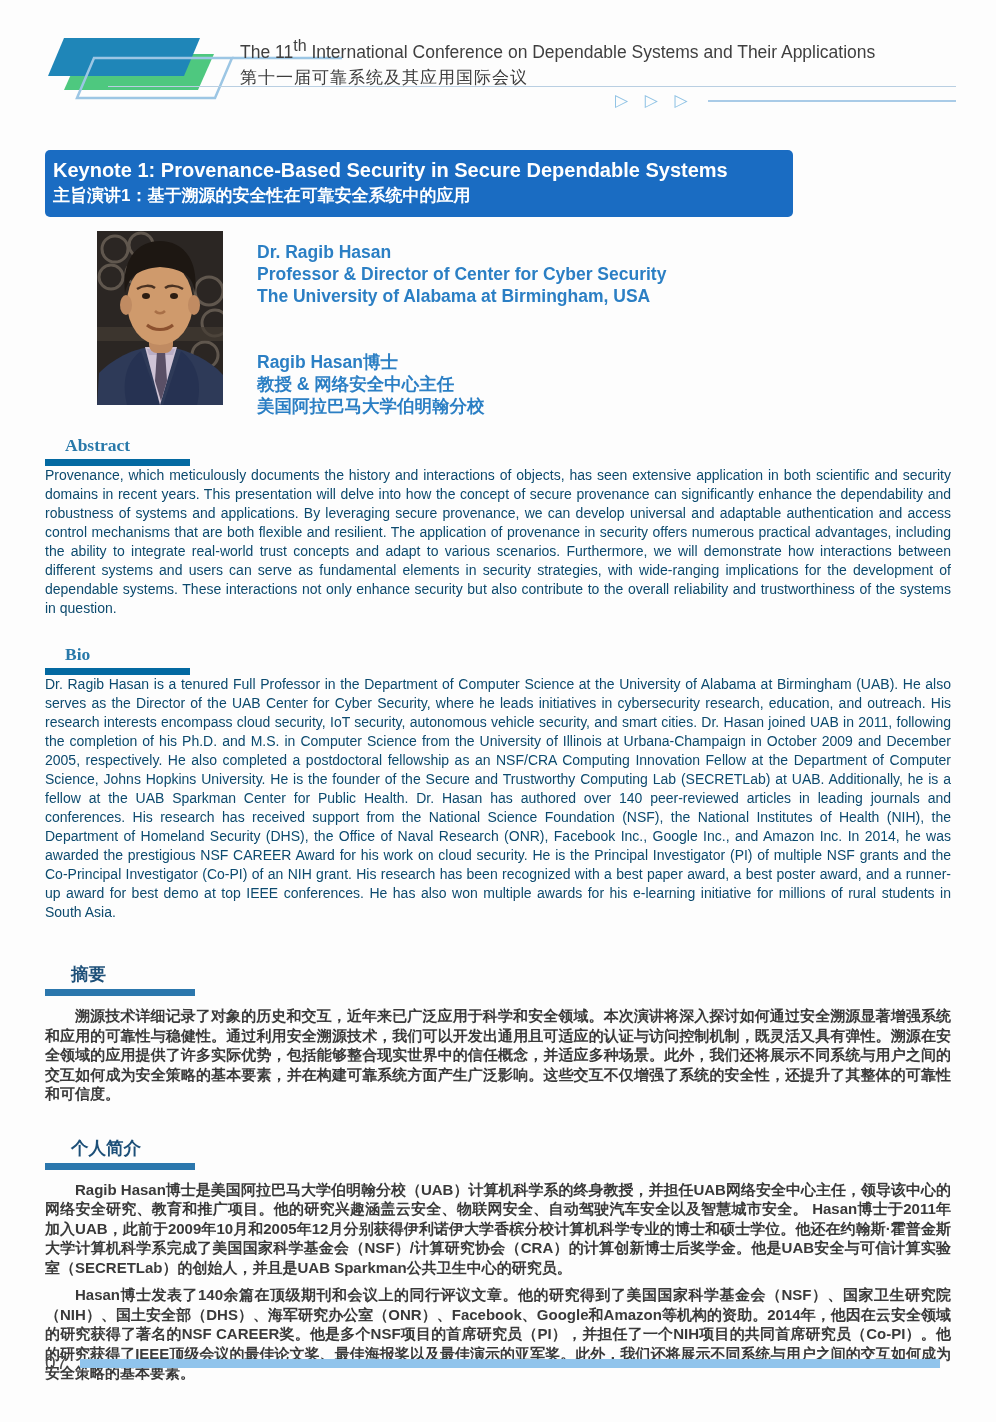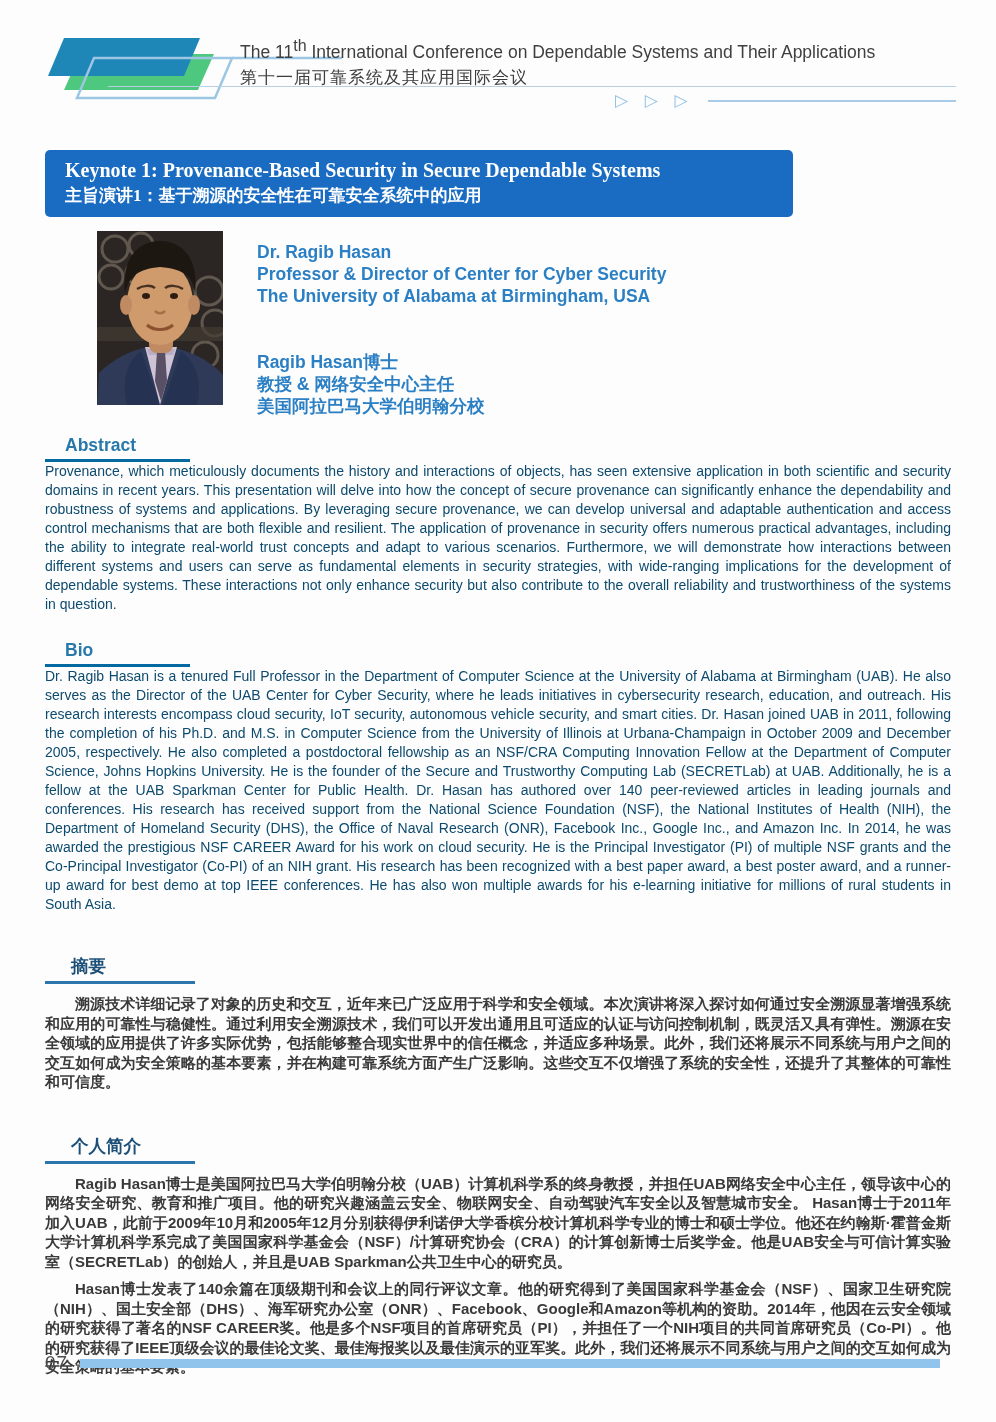--- a/index.html
+++ b/index.html
@@ -29,60 +29,60 @@
   .arrow-row { position: absolute; top: 90px; left: 615px; right: 40px; display: flex; align-items: center; }
   .arrows { color: #8ec2e4; font-size: 17px; letter-spacing: 6px; white-space: nowrap; }
   .arrow-line { flex: 1; margin-left: 14px; border-top: 2px solid #a9cbe7; }
 
   
   .banner {
     margin: 22px 45px 0 45px;
     width: 748px;
     background: #1a6cc2;
     border-radius: 5px;
-    padding: 7px 12px 9px 20px;
+    padding: 7px 12px 9px 8px;
     color: #ffffff;
-    font-family: Liberation Serif, serif;
   }
   .banner-en { font-size: 20px; font-weight: bold; line-height: 27px; }
   .banner-zh { font-size: 17px; font-weight: bold; line-height: 24px; }
 
   
   .speaker { display: flex; margin: 14px 45px 0 97px; }
   .photo-frame { width: 126px; height: 174px; flex: 0 0 auto; overflow: hidden; }
   .speaker-texts { margin-left: 34px; padding-top: 10px; color: #2b7fc4; font-weight: bold; font-size: 17.5px; line-height: 22px; }
   .speaker-block-zh { margin-top: 44px; }
 
   
   .section-heading {
     display: inline-block;
     font-size: 17.5px; font-weight: bold;
     color: #2879aa;
     padding: 0 20px 3px 20px;
     min-width: 145px;
-    border-bottom: 3px solid #0369a1;
+    border-bottom: 7px solid #0369a1;
+    font-family: Liberation Serif, serif;
   }
   .section-heading.navy { color: #1c4f78; border-bottom-color: #2b77ad; min-width: 150px; padding: 0 26px 3px 26px; }
   .para-en {
     font-size: 14px; line-height: 19px;
     text-align: justify;
     color: #0c4a6e;
   }
   .para-zh {
     margin-top: 10px;
     font-size: 15px; line-height: 19.5px;
     text-align: justify;
     text-indent: 2em;
     color: #3a3a3a;
     font-weight: bold;
   }
   .sec-abstract { margin-top: 18px; }
   .sec-bio { margin-top: 26px; }
   .sec-abstract-zh { margin-top: 40px; }
-  .sec-bio-zh { margin-top: 42px; }
+  .sec-bio-zh { margin-top: 32px; }
   .para-zh + .para-zh { margin-top: 8px; }
 
   
   .footer {
     position: absolute; left: 45px; right: 56px; bottom: 48px;
     display: flex; align-items: center;
   }
   .page-number { font-size: 19px; color: #4a4a4a; letter-spacing: 1px; }
   .footer-bar { flex: 1; height: 9px; margin-left: 12px; background: #90c4ec; }
 </style>

